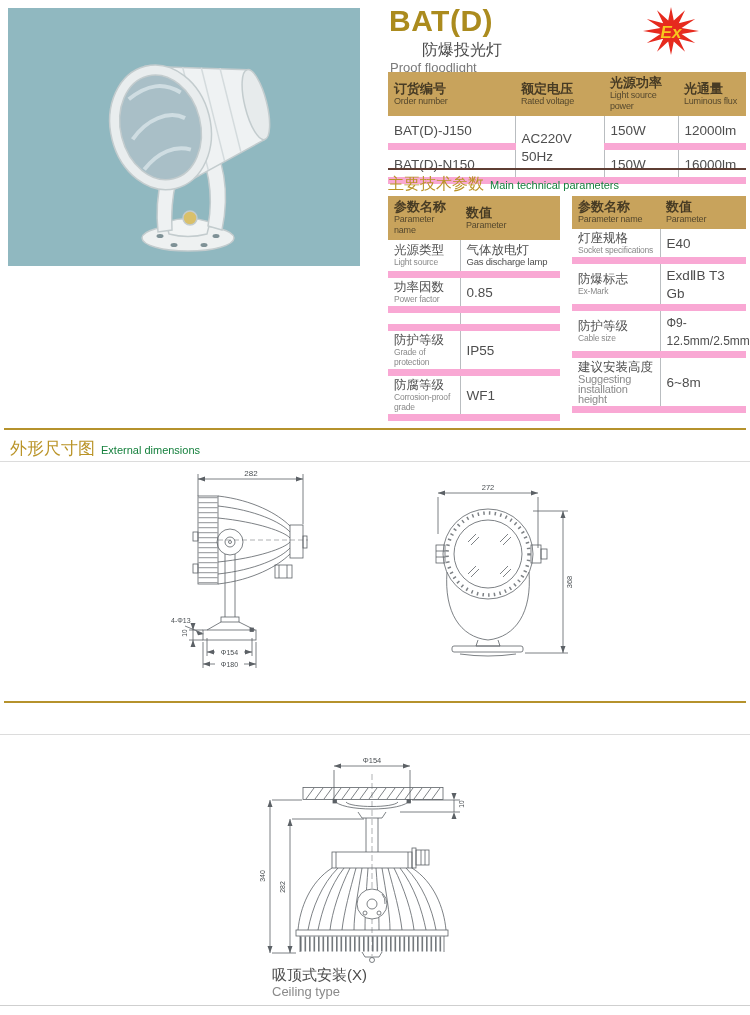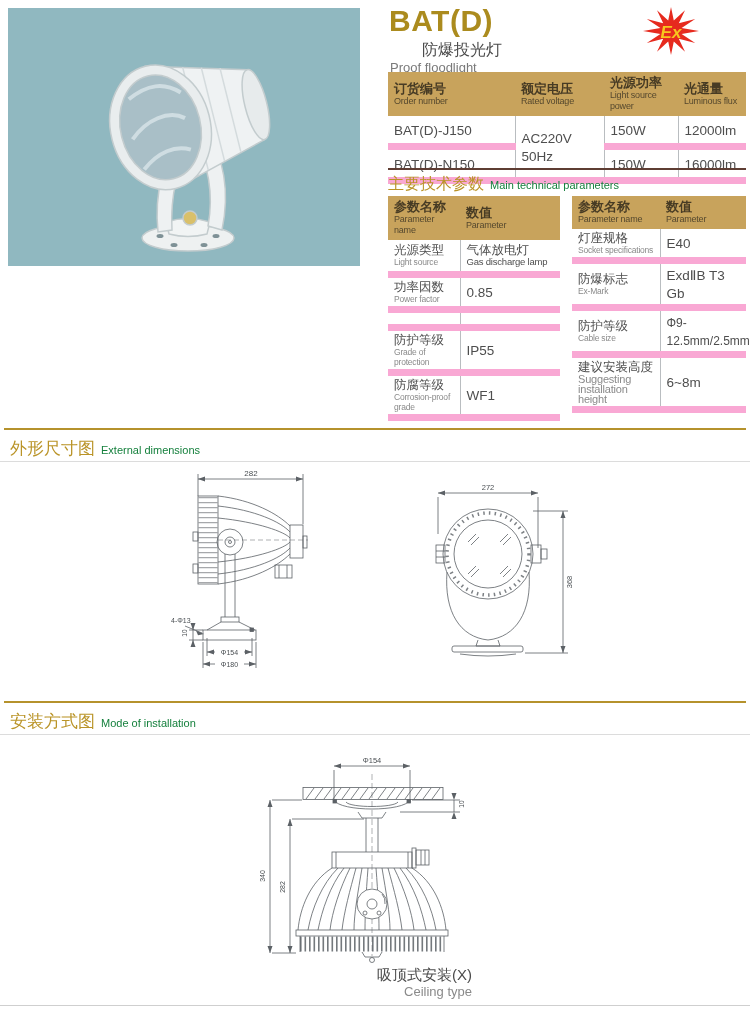--- a/index.html
+++ b/index.html
@@ -29,21 +29,21 @@
   .h-cn{font-size:17px;font-weight:normal;color:#ba9428;}
   .h-en{font-size:11px;color:#15803d;margin-left:6px;font-weight:normal;}
   .rule-gold{background:#b5922c;height:2px;}
   .rule-light{background:#dcdcdc;height:1px;}
   .rule-maroon{background:#5e3d33;height:2px;}
   
   svg text{font-family:"Liberation Sans",sans-serif;fill:#4a4f53;}
   .draw{stroke:#5c6166;fill:none;stroke-width:.8;}
   .arr{fill:#5c6166;stroke:none;}
   
-  #caption{left:272px;top:966px;width:200px;text-align:right;}
+  #caption{left:272px;top:966px;width:200px;text-align:left;}
   #caption .c1{font-size:15px;color:#4c4c4c;line-height:18px;}
   #caption .c2{font-size:13px;color:#8a8a8a;line-height:16px;}
 </style>
 </head>
 <body>
 
 <div id="page">
 
   <svg class="abs" style="left:8px;top:8px" width="352" height="258" viewBox="0 0 352 258">
     <rect width="352" height="258" fill="#90b8c0"></rect>
@@ -295,23 +295,20 @@
     </g>
     <g class="arr">
       <path d="M8,11 l7,-2.5 v5 z M108,11 l-7,-2.5 v5 z"></path>
       <path d="M133,29 l-2.5,7 h5 z M133,171 l-2.5,-7 h5 z"></path>
     </g>
     <text x="58" y="8" text-anchor="middle" font-size="7.5">272</text>
     <text x="140" y="102" text-anchor="middle" font-size="7.5" transform="rotate(-90 140 100)">368</text>
   </svg>
 
   <div class="abs rule-gold" style="left:4px;top:701px;width:742px"></div>
-  <div class="abs" style="left:10px;top:710px">
-    <span class="h-cn">安装方式图</span><span class="h-en">Mode of installation</span>
-  </div>
   <div class="abs rule-light" style="left:0;top:734px;width:750px"></div>
 
   <svg class="abs" style="left:258px;top:744px" width="230" height="220" viewBox="0 0 230 220">
     <g class="draw">
       <path d="M114,30 V212" stroke-dasharray="6,3" stroke-width=".5"></path>
       <path d="M76,26 V58 M152,26 V58"></path>
       <path d="M76,22 H152"></path>
       <rect x="45" y="43.5" width="140" height="12"></rect>
       <path d="M48,55 l8,-11 M57,55 l8,-11 M66,55 l8,-11 M75,55 l8,-11 M84,55 l8,-11 M93,55 l8,-11 M102,55 l8,-11 M111,55 l8,-11 M120,55 l8,-11 M129,55 l8,-11 M138,55 l8,-11 M147,55 l8,-11 M156,55 l8,-11 M165,55 l8,-11 M174,55 l8,-11"></path>
       <path d="M76,56 C82,68 146,68 152,56"></path>

